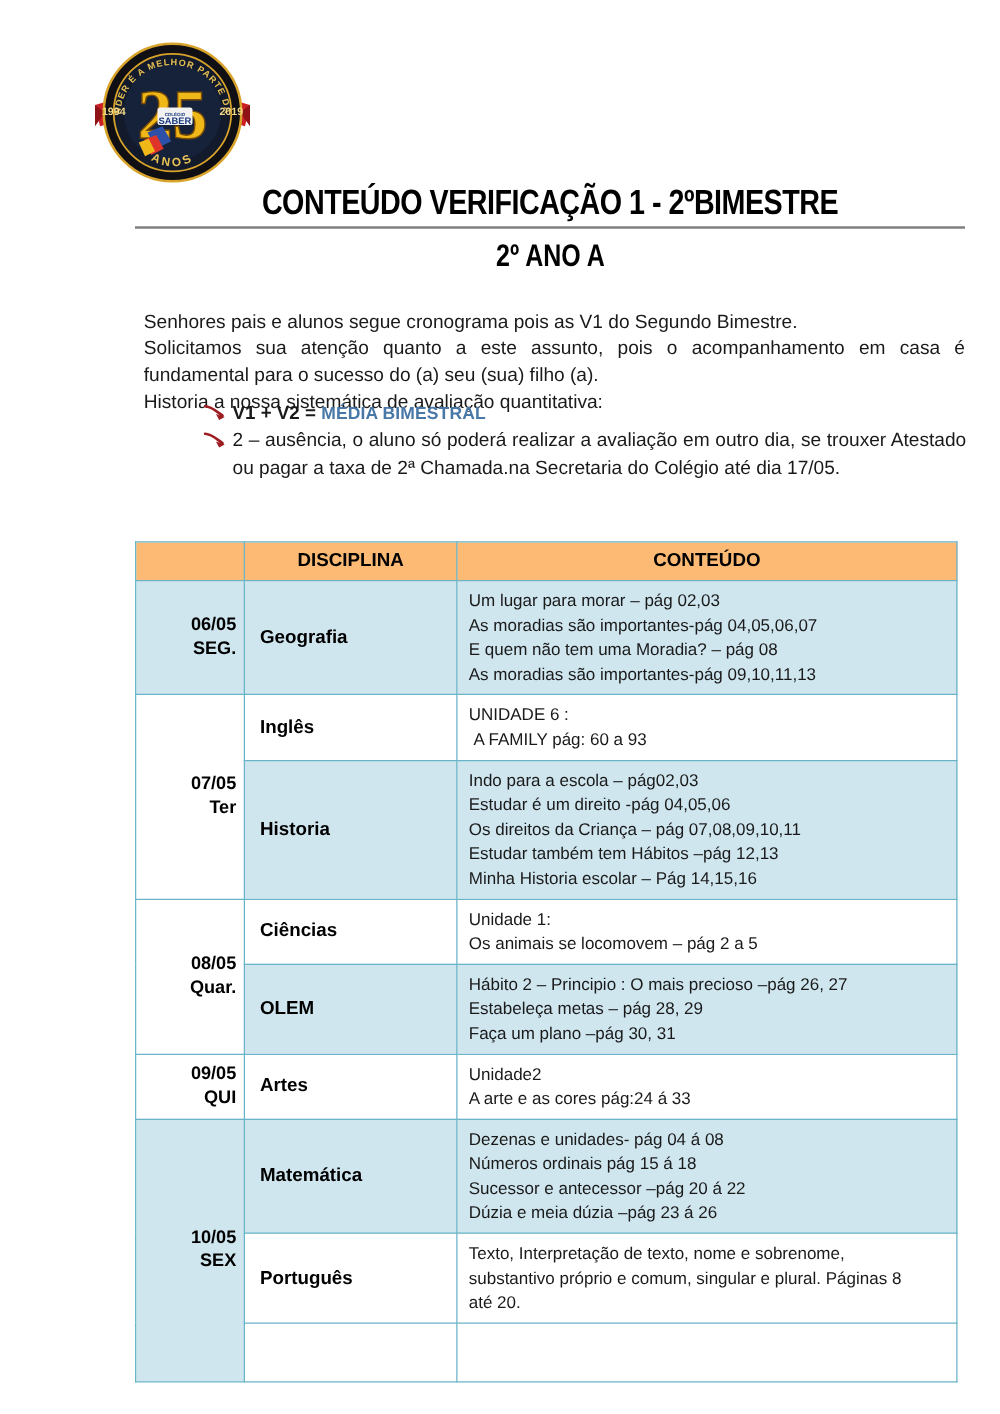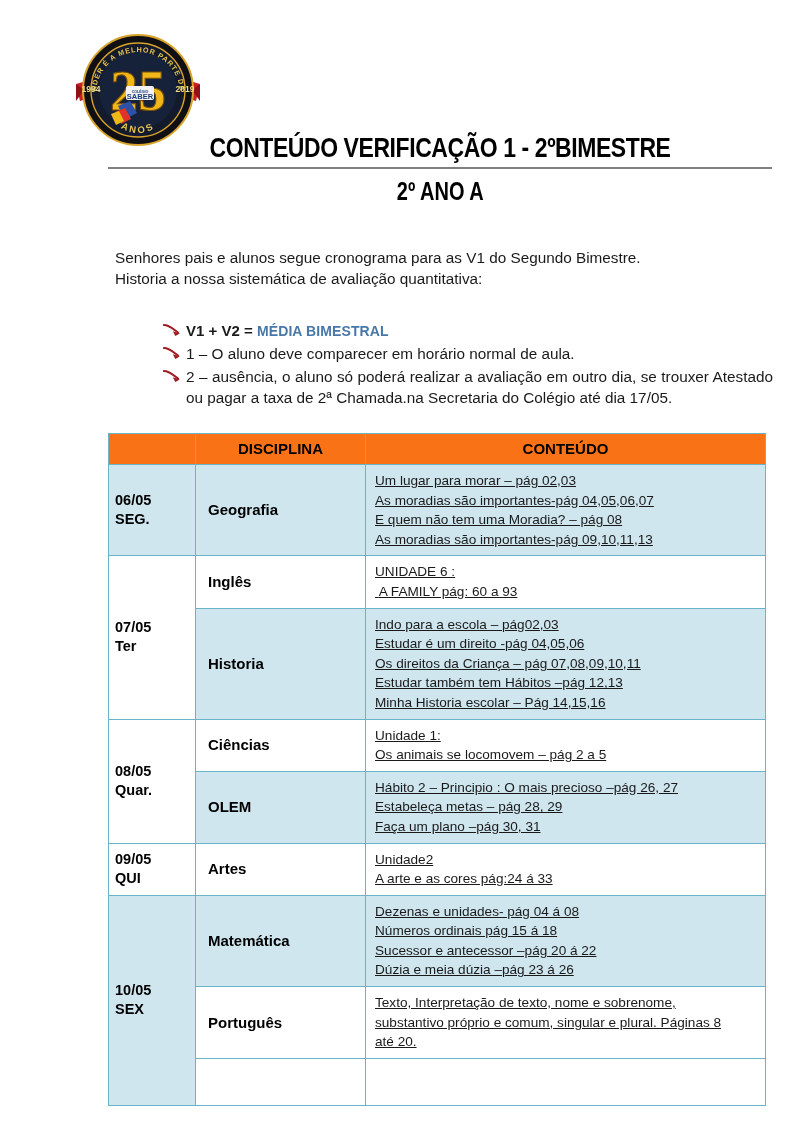--- a/index.html
+++ b/index.html
@@ -23,21 +23,21 @@
     top: 28px;
     width: 128px;
     height: 124px;
   }
   .logo-wrap svg { display: block; width: 128px; height: 124px; }
 
   
   .title-block {
     position: absolute;
     left: 108px;
-    top: 132px;
+    top: 146px;
     width: 664px;
   }
   .doc-title {
     text-align: center;
     font-family: "Liberation Sans Narrow", "Liberation Sans", sans-serif;
     font-weight: bold;
     font-size: 28px;
     line-height: 32px;
     letter-spacing: -0.5px;
     transform: scaleX(0.82);
@@ -133,53 +133,53 @@
     border-collapse: collapse;
     table-layout: fixed;
   }
   .sched-table td, .sched-table th {
     border: 1.5px solid #69b4c8;
     vertical-align: middle;
     padding: 4px 6px;
     font-size: 13.6px;
     line-height: 19.6px;
     color: #1a1a1a;
-    background: #f97316;
+    background: #fdba74;
   }
   .sched-table th {
     text-align: center;
     font-weight: bold;
     font-size: 15px;
     color: #000;
     padding: 4px 6px;
     height: 22px;
   }
   col.c-date { width: 87px; }
   col.c-disc { width: 170px; }
   col.c-cont { width: 400px; }
 
   td.date-cell {
-    text-align: left;
+    text-align: right;
     font-weight: bold;
     font-size: 14.5px;
     line-height: 19px;
     color: #000;
   }
   td.disc-cell {
     font-weight: bold;
     font-size: 15px;
     color: #000;
     padding-left: 12px;
   }
   td.cont-cell {
     padding-left: 9px;
     padding-top: 6px;
     padding-bottom: 6px;
   }
-  td.cont-cell .line { display: block; white-space: pre-wrap; text-decoration: underline; }
+  td.cont-cell .line { display: block; white-space: pre-wrap; }
   .fill-blue { background: #cfe6ef !important; }
   .fill-white { background: #ffffff !important; }
   .blank-cell { height: 34px; }
 </style>
 </head>
 <body>
 
 <div class="logo-wrap">
   <svg viewBox="0 0 128 124" xmlns="http://www.w3.org/2000/svg" aria-hidden="true">
     <defs>
@@ -230,46 +230,38 @@
 
 <div class="title-block">
   <div class="doc-title">CONTEÚDO VERIFICAÇÃO 1 - 2ºBIMESTRE</div>
   <div class="title-rule"></div>
   <div class="subtitle-row">
     <span class="sub-ano">2º ANO A</span>
   </div>
 </div>
 
 <div class="intro">
-  <p>Senhores pais e alunos segue cronograma para as V1 do Segundo Bimestre.</p>
+  <p>Senhores pais e alunos segue cronograma pois as V1 do Segundo Bimestre.</p>
+  <p class="justify">Solicitamos sua atenção quanto a este assunto, pois o acompanhamento em casa é fundamental para o sucesso do (a)  seu (sua)  filho (a).</p>
   <p>Historia a nossa sistemática de avaliação quantitativa:</p>
 </div>
 
 <div class="bullets">
 
   <div class="bullet">
     <span class="arrow-icon">
       <svg viewBox="0 0 19 15" xmlns="http://www.w3.org/2000/svg" aria-hidden="true">
         <path d="M1,2 C6,2 10,6 15,9.5" fill="none" stroke="#9e1b22" stroke-width="2.1" stroke-linecap="round"></path>
         <path d="M16.8,10.6 L9.8,8.2 L12.3,12.9 Z" fill="#9e1b22"></path>
       </svg>
     </span>
     <span class="b-strong">V1 + V2 =</span>
     <span class="b-blue">MÉDIA BIMESTRAL</span>
   </div>
 
-  <div class="bullet">
-    <span class="arrow-icon">
-      <svg viewBox="0 0 19 15" xmlns="http://www.w3.org/2000/svg" aria-hidden="true">
-        <path d="M1,2 C6,2 10,6 15,9.5" fill="none" stroke="#9e1b22" stroke-width="2.1" stroke-linecap="round"></path>
-        <path d="M16.8,10.6 L9.8,8.2 L12.3,12.9 Z" fill="#9e1b22"></path>
-      </svg>
-    </span>
-    <span>1 – O aluno deve comparecer em horário normal de aula.</span>
-  </div>
 
   <div class="bullet justify">
     <span class="arrow-icon">
       <svg viewBox="0 0 19 15" xmlns="http://www.w3.org/2000/svg" aria-hidden="true">
         <path d="M1,2 C6,2 10,6 15,9.5" fill="none" stroke="#9e1b22" stroke-width="2.1" stroke-linecap="round"></path>
         <path d="M16.8,10.6 L9.8,8.2 L12.3,12.9 Z" fill="#9e1b22"></path>
       </svg>
     </span>
     <span>2 – ausência, o aluno só poderá realizar a avaliação em outro dia, se trouxer Atestado ou pagar a taxa de 2ª Chamada.na Secretaria do Colégio até dia 17/05.</span>
   </div>

